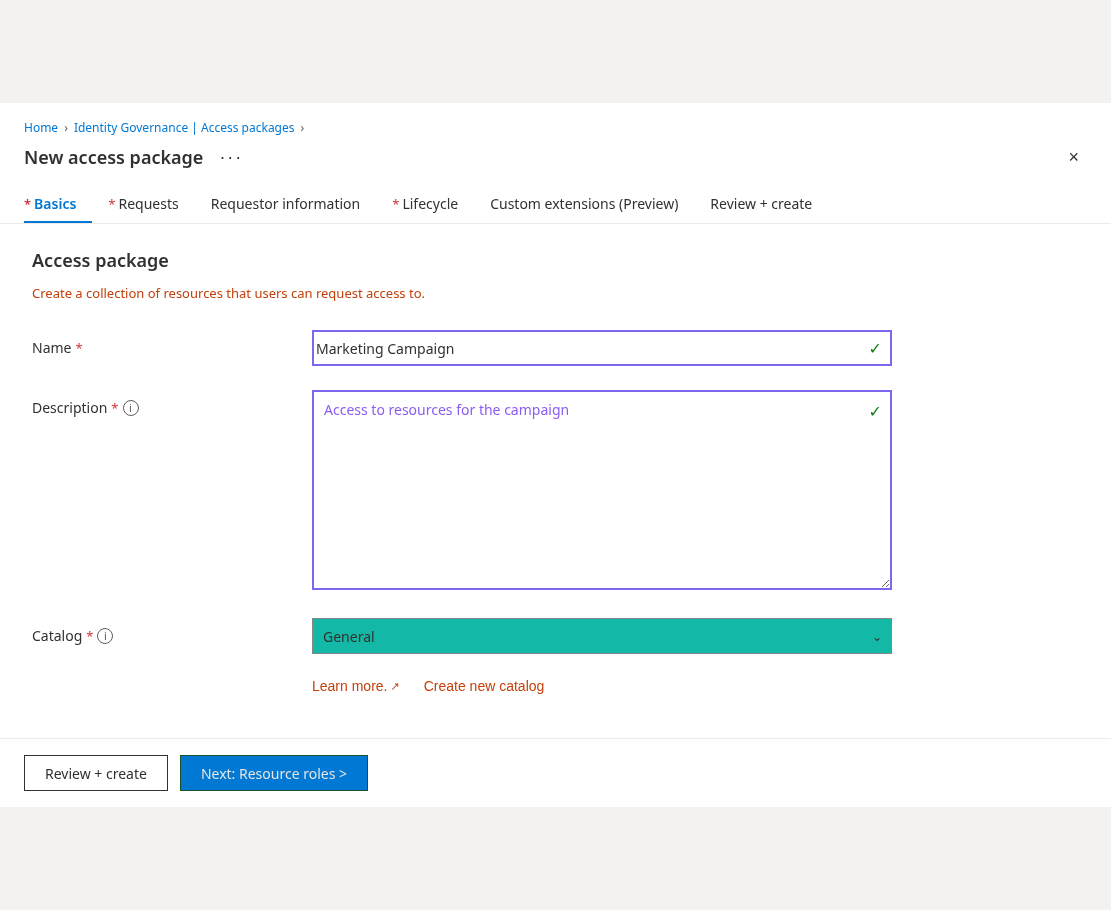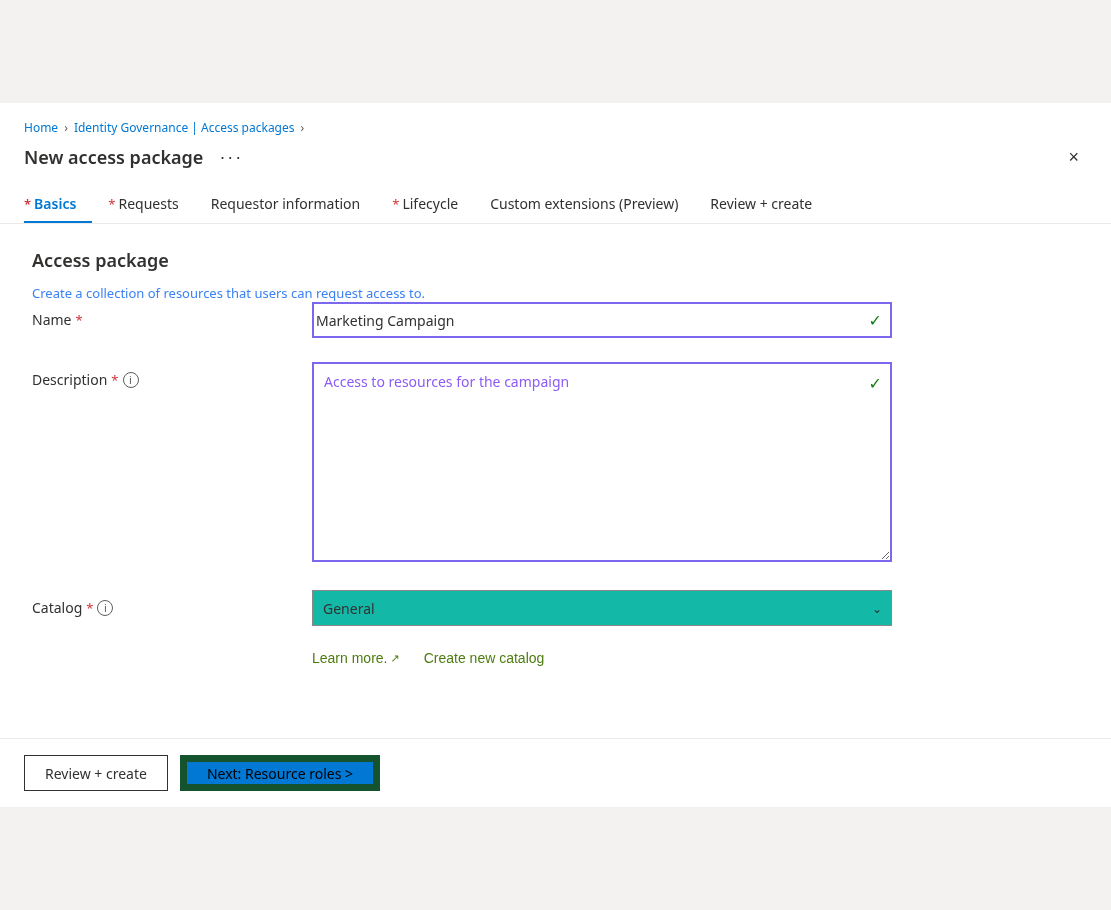--- a/index.html
+++ b/index.html
@@ -113,21 +113,22 @@
       overflow-y: auto;
       padding: 24px 32px;
     }
     .section-title {
       font-size: 18px;
       font-weight: 600;
       margin-bottom: 12px;
     }
     .section-desc {
       font-size: 13px;
-      color: #3b82f6;
+      color: #c2410c;
+      margin-bottom: 28px;
     }
     .form-row {
       display: flex;
       align-items: flex-start;
       margin-bottom: 24px;
       max-width: 900px;
     }
     .form-label {
       width: 280px;
       padding-top: 8px;
@@ -213,21 +214,21 @@
       font-size: 12px;
       color: #323130;
     }
     .links-row {
       display: flex;
       align-items: center;
       gap: 24px;
       margin-left: 280px;
     }
     .link-btn {
-      color: #4d7c0f;
+      color: #c2410c;
       text-decoration: none;
       cursor: pointer;
       font-size: 14px;
       background: none;
       border: none;
       padding: 0;
       display: flex;
       align-items: center;
       gap: 3px;
     }
@@ -258,23 +259,23 @@
       border: 1px solid #323130;
       background: #fff;
       color: #323130;
       font-size: 14px;
       font-family: inherit;
       cursor: pointer;
     }
     .btn-primary {
       height: 36px;
       padding: 0 20px;
-      border: 7px solid #14532d;
+      border: 1px solid #14532d;
       background: #0078d4;
-      color: #000000;
+      color: #e5e5e5;
       font-size: 14px;
       font-family: inherit;
       cursor: pointer;
     }
     .external-link-icon {
       font-size: 11px;
       vertical-align: middle;
     }
   </style>
 </head>

